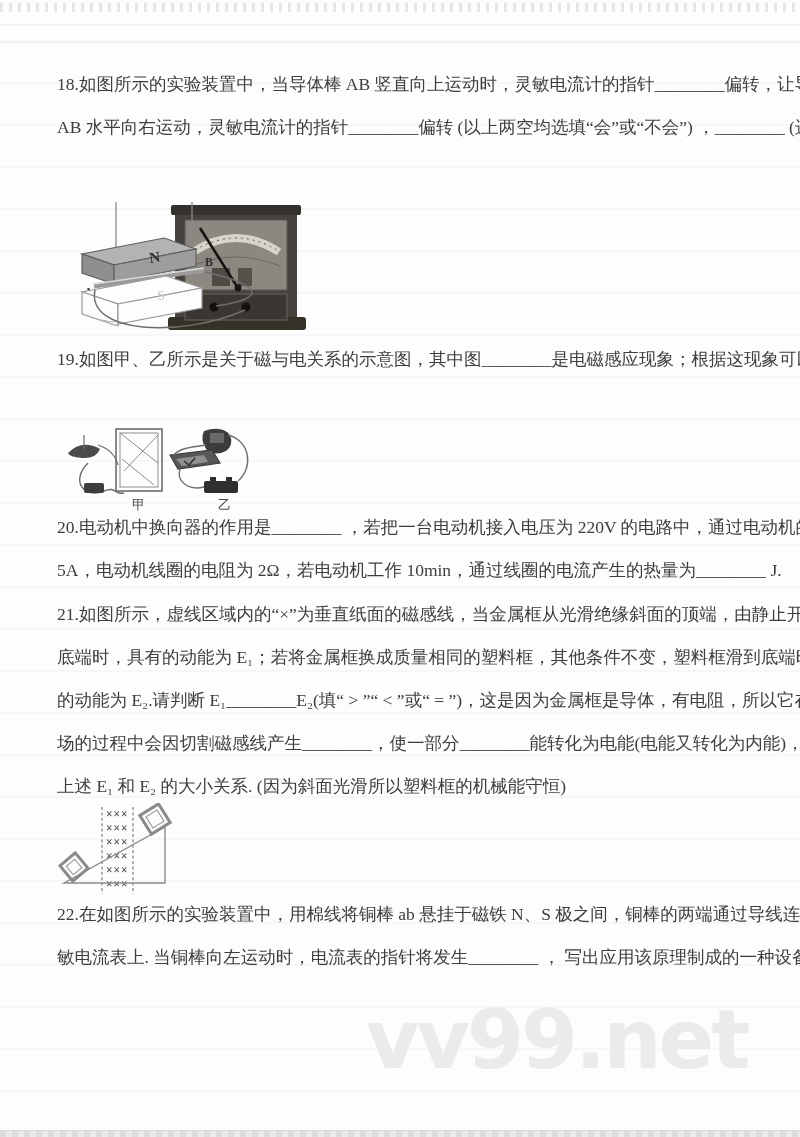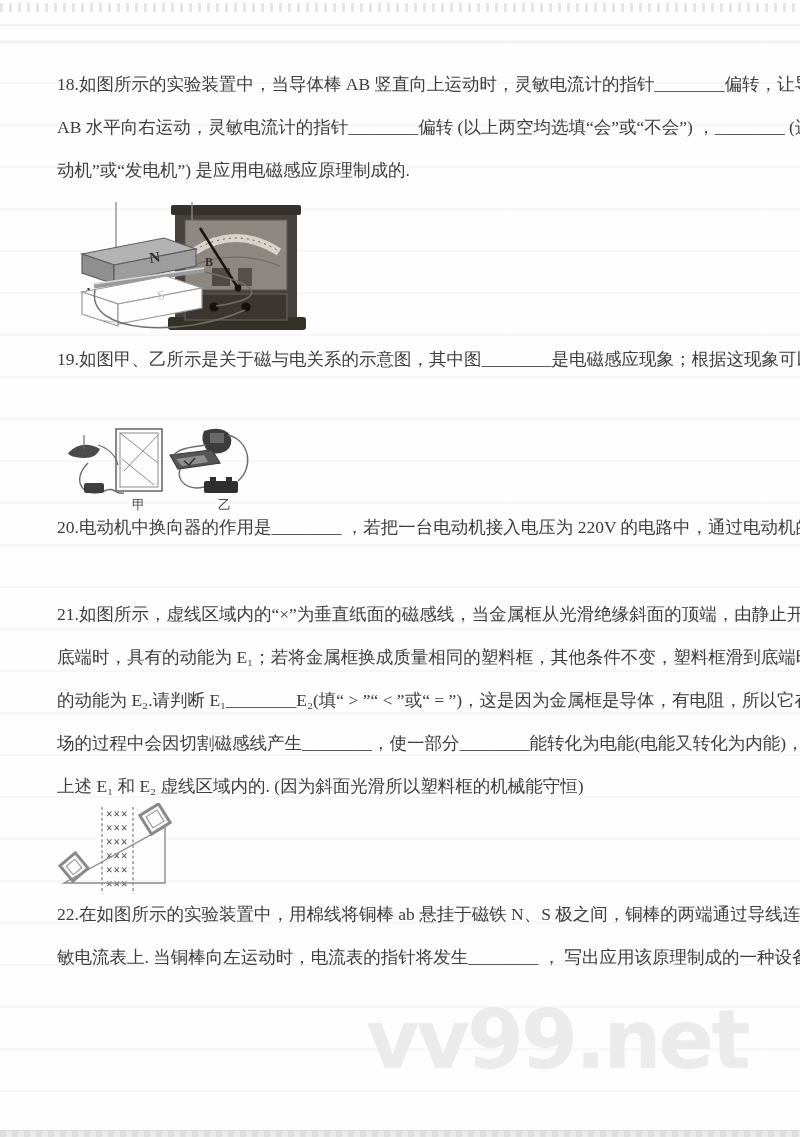--- a/index.html
+++ b/index.html
@@ -51,21 +51,20 @@
 <div class="perforation"></div>
 <div class="faint-line" style="top:24px"></div>
 <div class="faint-line" style="top:41px"></div>
 <div class="bottom-strip"></div>
 
 <div class="watermark">vv99.net</div>
 
 <div class="question" id="q18">
   <div class="line">18.如图所示的实验装置中，当导体棒 AB 竖直向上运动时，灵敏电流计的指针________偏转，让导体棒</div>
   <div class="line">AB 水平向右运动，灵敏电流计的指针________偏转 (以上两空均选填“会”或“不会”) ，________ (选填“电</div>
-  <div class="line">动机”或“发电机”) 是应用电磁感应原理制成的.</div>
 </div>
 
 <div class="figure" id="fig18">
   <svg width="258" height="146" viewBox="0 0 258 146">
 
     <g>
       <rect x="113" y="12" width="122" height="116" rx="4" fill="#47423e"></rect>
       <rect x="109" y="9" width="130" height="10" rx="2" fill="#34302c"></rect>
       <rect x="106" y="121" width="138" height="13" rx="3" fill="#353028"></rect>
       <rect x="123" y="24" width="102" height="70" fill="#8d8781" stroke="#5c5751" stroke-width="1"></rect>
@@ -140,28 +139,29 @@
       <path d="M170,12 C192,18 196,44 180,58" fill="none" stroke="#6d6d6d" stroke-width="1.4"></path>
       <path d="M148,22 C132,24 120,26 116,32" fill="none" stroke="#6d6d6d" stroke-width="1.4"></path>
       <path d="M122,46 C118,58 130,68 146,64" fill="none" stroke="#6d6d6d" stroke-width="1.4"></path>
       <text x="160" y="86" font-size="13" fill="#4a4a4a">乙</text>
     </g>
   </svg>
 </div>
 
 <div class="question" id="q20">
   <div class="line">20.电动机中换向器的作用是________ ，若把一台电动机接入电压为 220V 的电路中，通过电动机的电流为</div>
+  <div class="line">5A，电动机线圈的电阻为 2Ω，若电动机工作 10min，通过线圈的电流产生的热量为________ J.</div>
 </div>
 
 <div class="question" id="q21">
   <div class="line">21.如图所示，虚线区域内的“×”为垂直纸面的磁感线，当金属框从光滑绝缘斜面的顶端，由静止开始滑到</div>
   <div class="line">底端时，具有的动能为 E₁；若将金属框换成质量相同的塑料框，其他条件不变，塑料框滑到底端时，具有</div>
   <div class="line">的动能为 E₂.请判断 E₁________E₂(填“ &gt; ”“ &lt; ”或“ = ”)，这是因为金属框是导体，有电阻，所以它在通过磁</div>
   <div class="line">场的过程中会因切割磁感线产生________，使一部分________能转化为电能(电能又转化为内能)，故存在</div>
-  <div class="line">上述 E₁ 和 E₂ 虚线区域内的. (因为斜面光滑所以塑料框的机械能守恒)</div>
+  <div class="line">上述 E₁ 和 E₂ 的大小关系. (因为斜面光滑所以塑料框的机械能守恒)</div>
 </div>
 
 <div class="figure" id="fig21">
   <svg width="120" height="94" viewBox="0 0 120 94">
     <g>
       <line x1="44" y1="4" x2="44" y2="91" stroke="#7d7d7d" stroke-width="1.2" stroke-dasharray="3 2.4"></line>
       <line x1="75" y1="4" x2="75" y2="91" stroke="#7d7d7d" stroke-width="1.2" stroke-dasharray="3 2.4"></line>
       <text x="48" y="15" font-size="11.5" font-weight="bold" fill="#4f4f4f" letter-spacing="1">×××</text>
       <text x="48" y="29" font-size="11.5" font-weight="bold" fill="#4f4f4f" letter-spacing="1">×××</text>
       <text x="48" y="43" font-size="11.5" font-weight="bold" fill="#4f4f4f" letter-spacing="1">×××</text>

